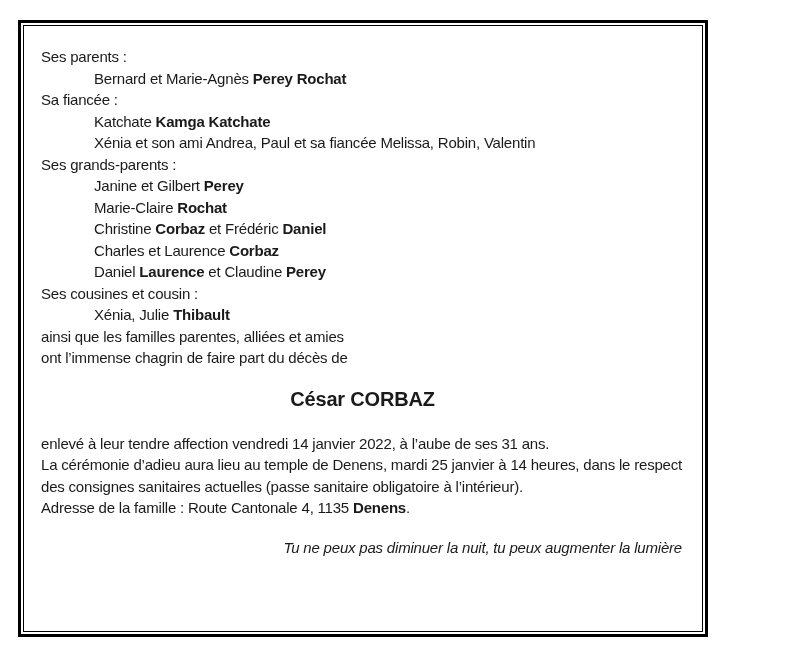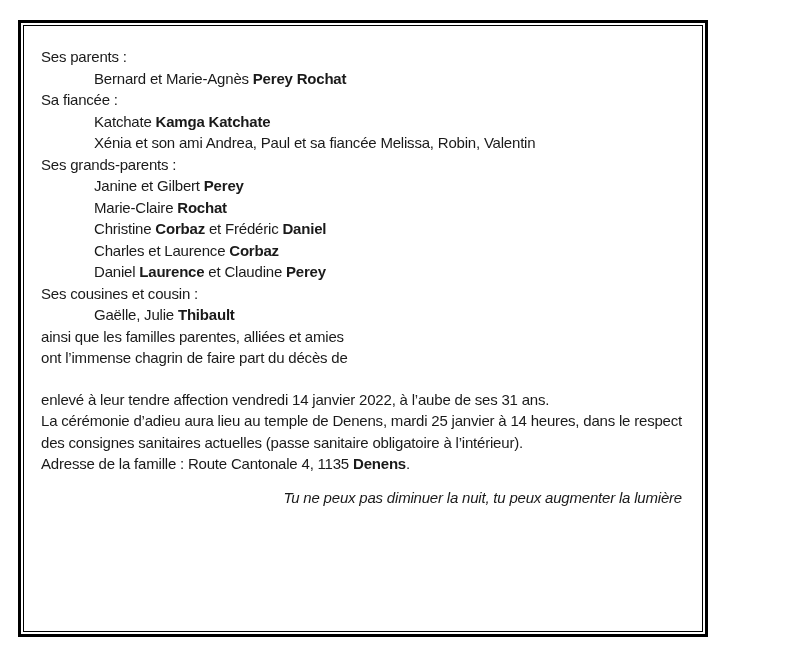--- a/index.html
+++ b/index.html
@@ -52,21 +52,21 @@
     margin: 17px 0 0 0;
     letter-spacing: -0.2px;
   }
   .announcement {
     margin-top: 20px;
   }
   .announcement p {
     margin: 0;
   }
   .quote {
-    margin: 12px 2px 0 0;
+    margin: 18px 2px 0 0;
     text-align: right;
     font-style: italic;
   }
 </style>
 </head>
 <body>
 
 <div class="frame-outer">
   <div class="frame-inner">
     <div class="family-list">
@@ -75,24 +75,25 @@
         <div class="line"><span>Sa fiancée :</span></div>
         <div class="line indent"><span>Katchate </span><b>Kamga Katchate</b></div>
         <div class="line indent"><span>Xénia et son ami Andrea, Paul et sa fiancée Melissa, Robin, Valentin</span></div>
         <div class="line"><span>Ses grands-parents :</span></div>
         <div class="line indent"><span>Janine et Gilbert </span><b>Perey</b></div>
         <div class="line indent"><span>Marie-Claire </span><b>Rochat</b></div>
         <div class="line indent"><span>Christine </span><b>Corbaz</b><span> et Frédéric </span><b>Daniel</b></div>
         <div class="line indent"><span>Charles et Laurence </span><b>Corbaz</b></div>
         <div class="line indent"><span>Daniel </span><b>Laurence</b><span> et Claudine </span><b>Perey</b></div>
         <div class="line"><span>Ses cousines et cousin :</span></div>
-        <div class="line indent"><span>Gaëlle, Julie </span><b>Thibault</b></div>
+        <div class="line indent"><span>Xénia, Julie </span><b>Thibault</b></div>
         <div class="line"><span>ainsi que les familles parentes, alliées et amies</span></div>
         <div class="line"><span>ont l’immense chagrin de faire part du décès de</span></div>
       </div>
+    <h1 class="deceased-name">César CORBAZ</h1>
     <div class="announcement">
         <p><span>enlevé à leur tendre affection vendredi 14 janvier 2022, à l’aube de ses 31 ans.</span></p>
         <p><span>La cérémonie d’adieu aura lieu au temple de Denens, mardi 25 janvier à 14 heures, dans le respect des consignes sanitaires actuelles (passe sanitaire obligatoire à l’intérieur).</span></p>
         <p><span>Adresse de la famille : Route Cantonale 4, 1135 </span><b>Denens</b><span>.</span></p>
       </div>
     <p class="quote">Tu ne peux pas diminuer la nuit, tu peux augmenter la lumière</p>
   </div>
 </div>
 
 </body></html>

